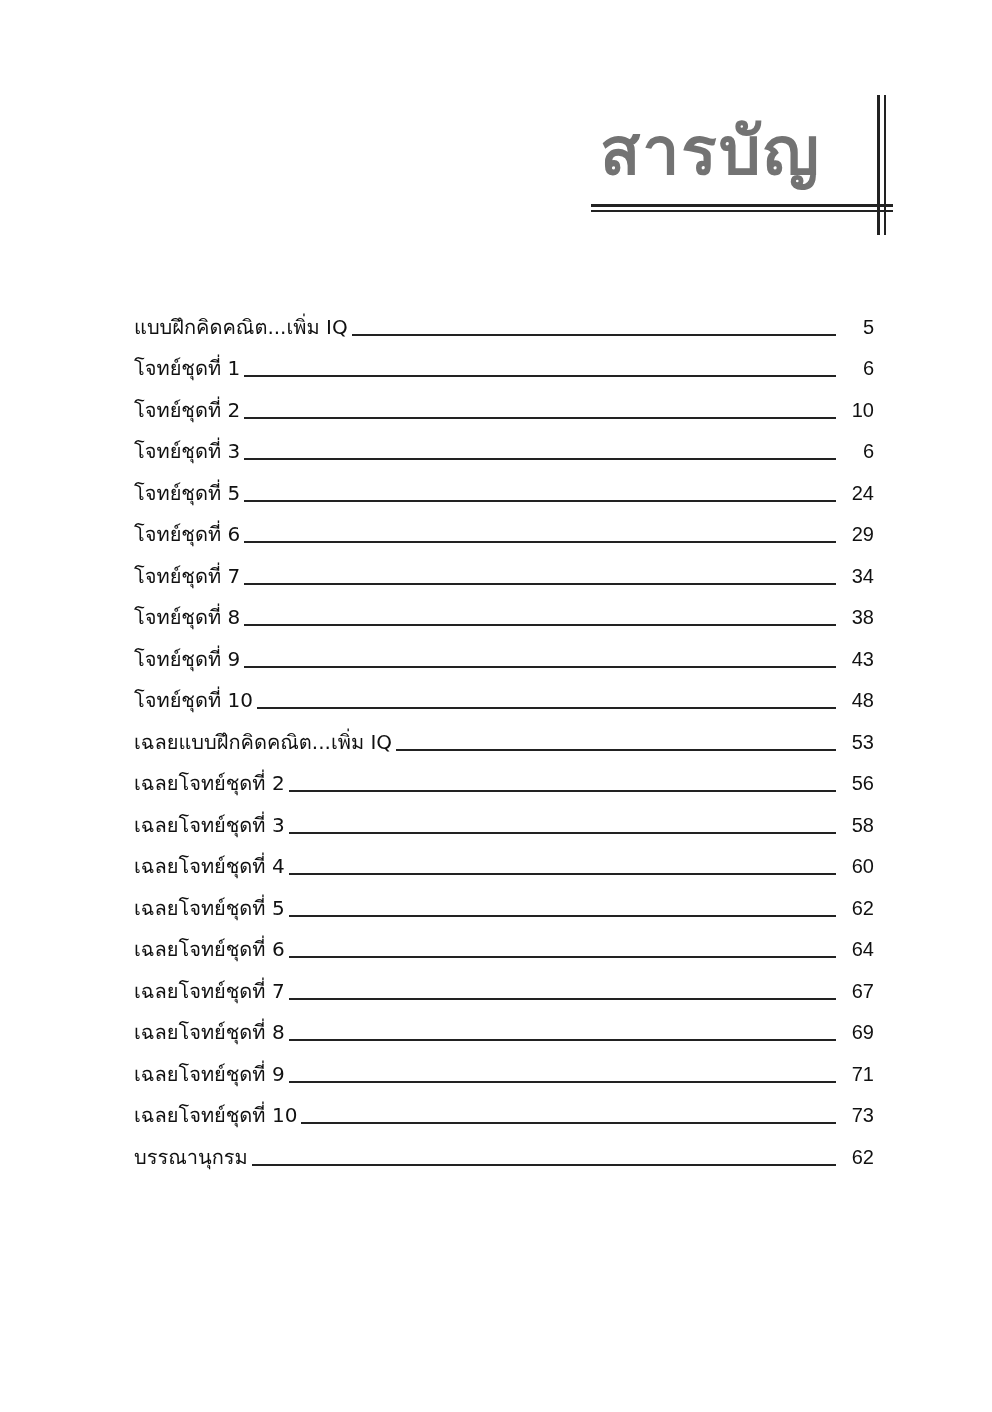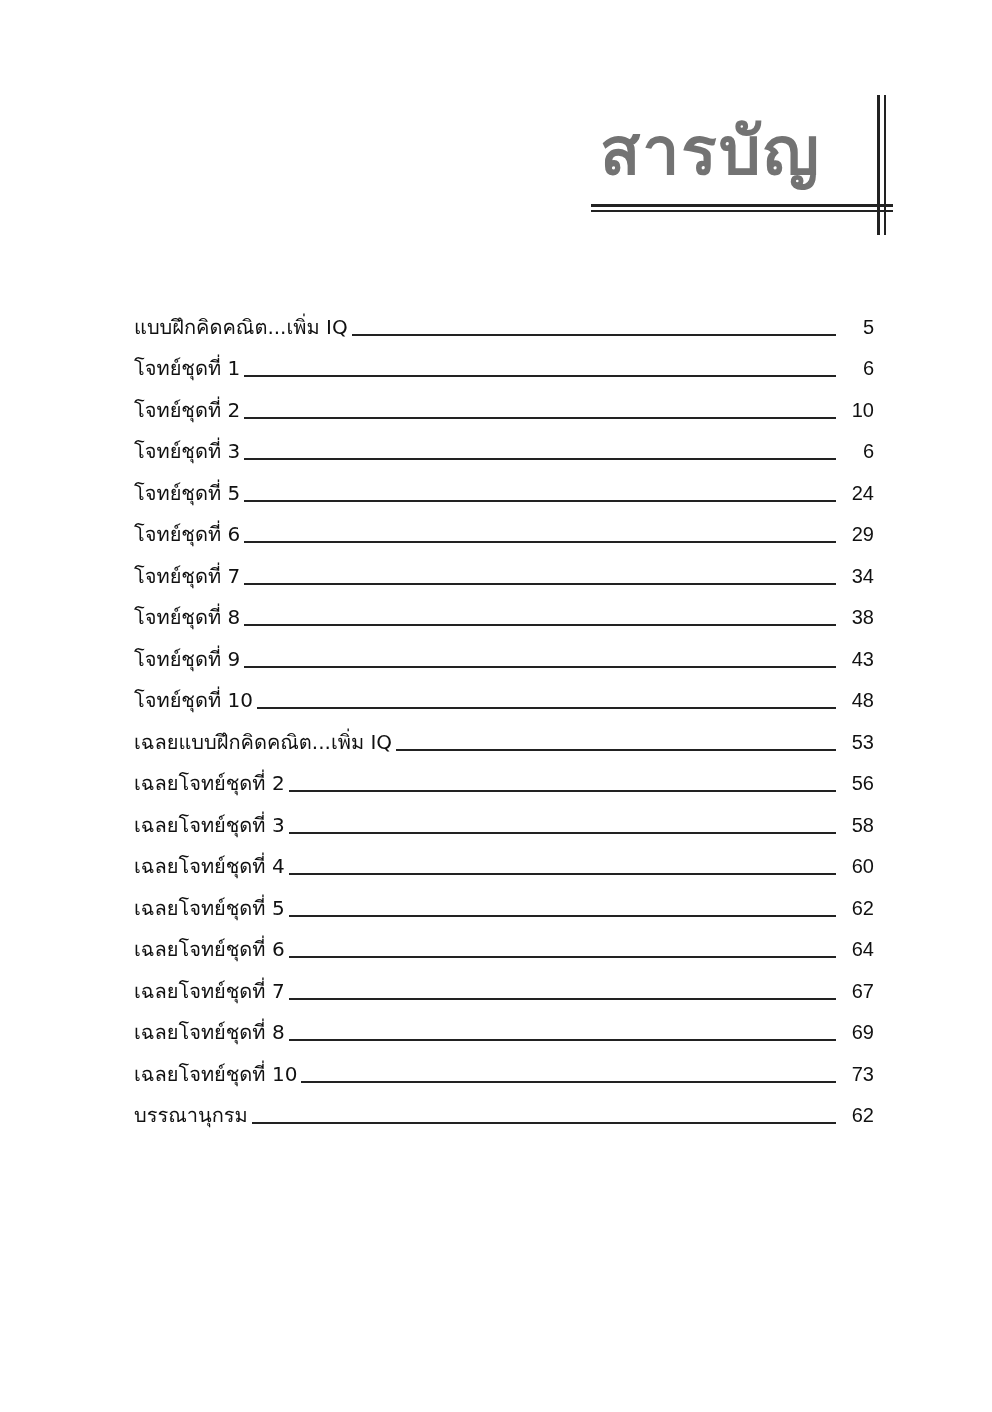--- a/index.html
+++ b/index.html
@@ -111,20 +111,25 @@
       <span class="label">เฉลยโจทย์ชุดที่ 7</span>
       <span class="leader"></span>
       <span class="page">67</span>
     </div>
   <div class="row">
       <span class="label">เฉลยโจทย์ชุดที่ 8</span>
       <span class="leader"></span>
       <span class="page">69</span>
     </div>
   <div class="row">
+      <span class="label">เฉลยโจทย์ชุดที่ 9</span>
+      <span class="leader"></span>
+      <span class="page">71</span>
+    </div>
+  <div class="row">
       <span class="label">เฉลยโจทย์ชุดที่ 10</span>
       <span class="leader"></span>
       <span class="page">73</span>
     </div>
   <div class="row">
       <span class="label">บรรณานุกรม</span>
       <span class="leader"></span>
       <span class="page">62</span>
     </div>
 </div>

